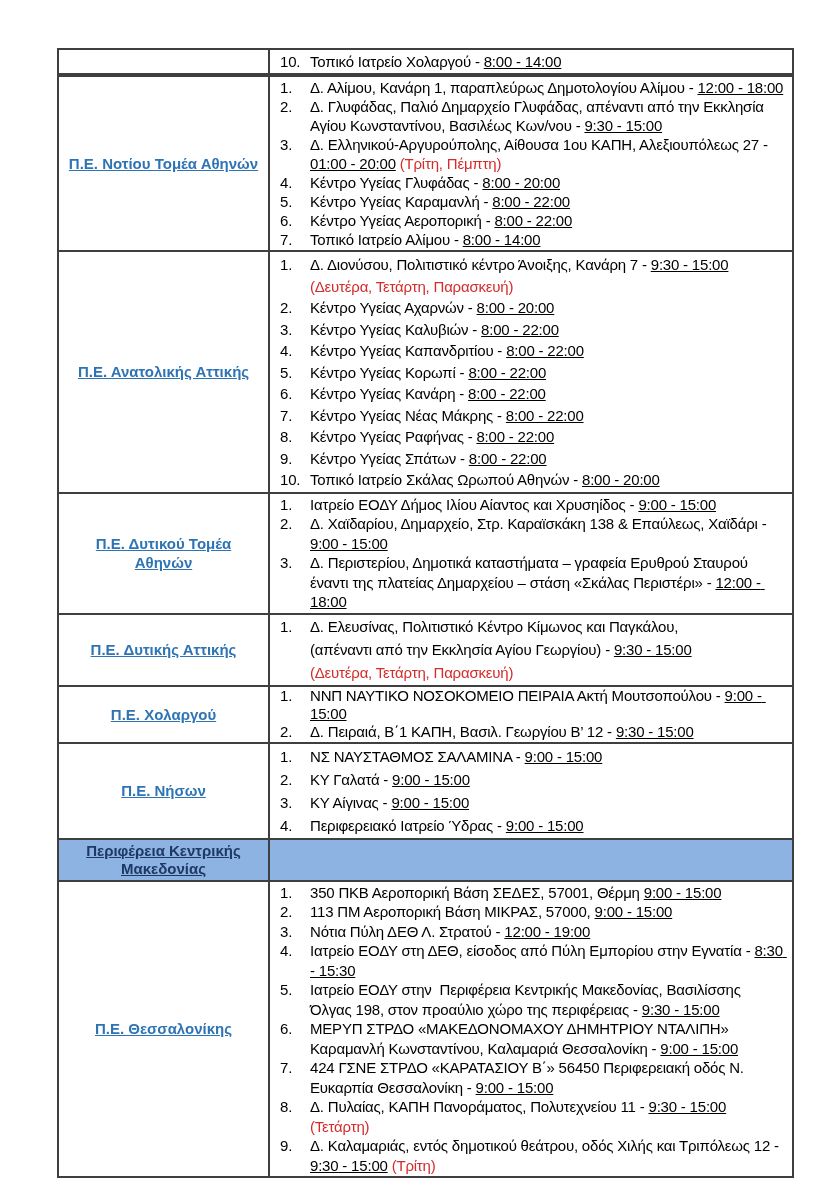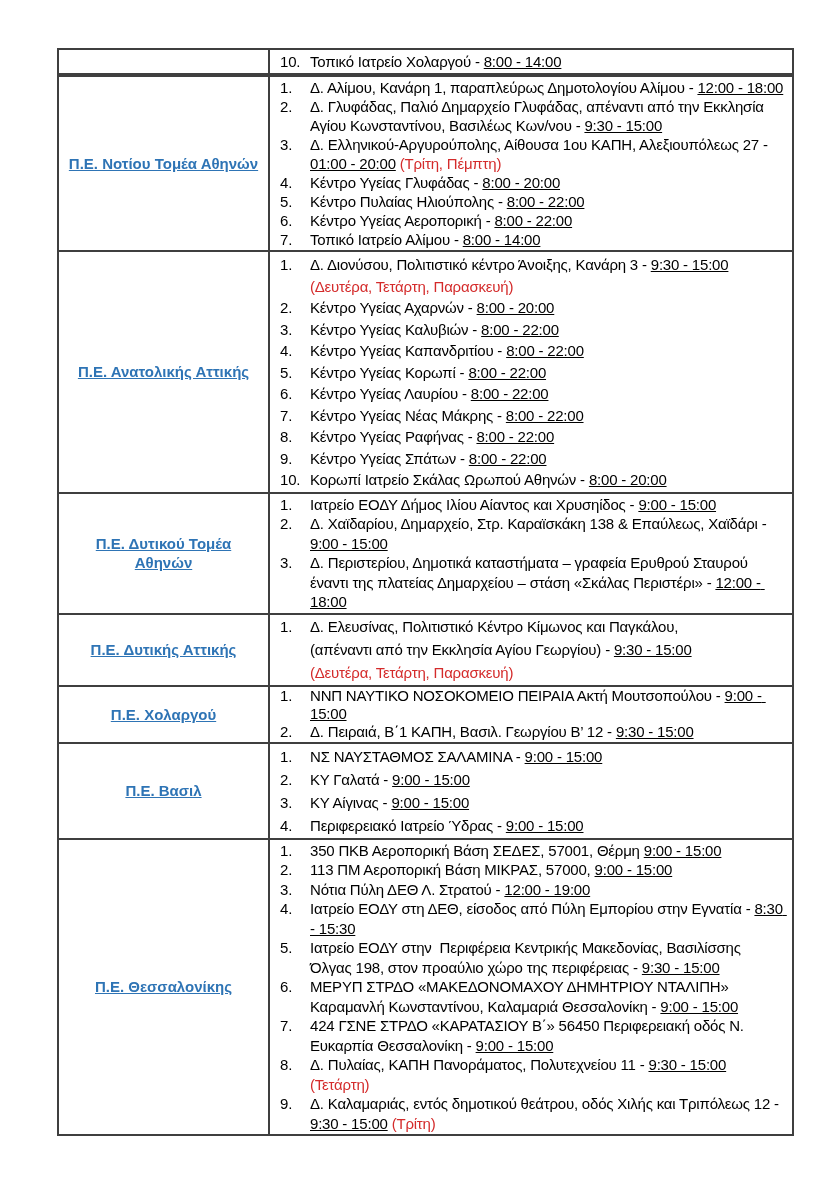--- a/index.html
+++ b/index.html
@@ -87,75 +87,75 @@
             <div class="item">
               <span class="item-num">3.</span>
               <span class="item-text"><span class="seg-plain">Δ. Ελληνικού-Αργυρούπολης, Αίθουσα 1ου ΚΑΠΗ, Αλεξιουπόλεως 27 - </span><span class="seg-time">01:00 - 20:00</span><span class="seg-plain"> </span><span class="seg-red">(Τρίτη, Πέμπτη)</span></span>
             </div>
             <div class="item">
               <span class="item-num">4.</span>
               <span class="item-text"><span class="seg-plain">Κέντρο Υγείας Γλυφάδας - </span><span class="seg-time">8:00 - 20:00</span></span>
             </div>
             <div class="item">
               <span class="item-num">5.</span>
-              <span class="item-text"><span class="seg-plain">Κέντρο Πυλαίας Ηλιούπολης - </span><span class="seg-time">8:00 - 22:00</span></span>
+              <span class="item-text"><span class="seg-plain">Κέντρο Υγείας Καραμανλή - </span><span class="seg-time">8:00 - 22:00</span></span>
             </div>
             <div class="item">
               <span class="item-num">6.</span>
               <span class="item-text"><span class="seg-plain">Κέντρο Υγείας Αεροπορική - </span><span class="seg-time">8:00 - 22:00</span></span>
             </div>
             <div class="item">
               <span class="item-num">7.</span>
               <span class="item-text"><span class="seg-plain">Τοπικό Ιατρείο Αλίμου - </span><span class="seg-time">8:00 - 14:00</span></span>
             </div>
           </td>
         </tr>
         <tr data-row="anatolikis-attikis">
           <td class="region-cell"><span class="region-label">Π.Ε. Ανατολικής Αττικής</span></td>
           <td class="list-cell">
             <div class="item">
               <span class="item-num">1.</span>
-              <span class="item-text"><span class="seg-plain">Δ. Διονύσου, Πολιτιστικό κέντρο Άνοιξης, Κανάρη 3 - </span><span class="seg-time">9:30 - 15:00</span><span class="seg-plain">
+              <span class="item-text"><span class="seg-plain">Δ. Διονύσου, Πολιτιστικό κέντρο Άνοιξης, Κανάρη 7 - </span><span class="seg-time">9:30 - 15:00</span><span class="seg-plain">
 </span><span class="seg-red">(Δευτέρα, Τετάρτη, Παρασκευή)</span></span>
             </div>
             <div class="item">
               <span class="item-num">2.</span>
               <span class="item-text"><span class="seg-plain">Κέντρο Υγείας Αχαρνών - </span><span class="seg-time">8:00 - 20:00</span></span>
             </div>
             <div class="item">
               <span class="item-num">3.</span>
               <span class="item-text"><span class="seg-plain">Κέντρο Υγείας Καλυβιών - </span><span class="seg-time">8:00 - 22:00</span></span>
             </div>
             <div class="item">
               <span class="item-num">4.</span>
               <span class="item-text"><span class="seg-plain">Κέντρο Υγείας Καπανδριτίου - </span><span class="seg-time">8:00 - 22:00</span></span>
             </div>
             <div class="item">
               <span class="item-num">5.</span>
               <span class="item-text"><span class="seg-plain">Κέντρο Υγείας Κορωπί - </span><span class="seg-time">8:00 - 22:00</span></span>
             </div>
             <div class="item">
               <span class="item-num">6.</span>
-              <span class="item-text"><span class="seg-plain">Κέντρο Υγείας Λαυρίου - </span><span class="seg-time">8:00 - 22:00</span></span>
+              <span class="item-text"><span class="seg-plain">Κέντρο Υγείας Κανάρη - </span><span class="seg-time">8:00 - 22:00</span></span>
             </div>
             <div class="item">
               <span class="item-num">7.</span>
               <span class="item-text"><span class="seg-plain">Κέντρο Υγείας Νέας Μάκρης - </span><span class="seg-time">8:00 - 22:00</span></span>
             </div>
             <div class="item">
               <span class="item-num">8.</span>
               <span class="item-text"><span class="seg-plain">Κέντρο Υγείας Ραφήνας - </span><span class="seg-time">8:00 - 22:00</span></span>
             </div>
             <div class="item">
               <span class="item-num">9.</span>
               <span class="item-text"><span class="seg-plain">Κέντρο Υγείας Σπάτων - </span><span class="seg-time">8:00 - 22:00</span></span>
             </div>
             <div class="item">
               <span class="item-num">10.</span>
-              <span class="item-text"><span class="seg-plain">Κορωπί Ιατρείο Σκάλας Ωρωπού Αθηνών - </span><span class="seg-time">8:00 - 20:00</span></span>
+              <span class="item-text"><span class="seg-plain">Τοπικό Ιατρείο Σκάλας Ωρωπού Αθηνών - </span><span class="seg-time">8:00 - 20:00</span></span>
             </div>
           </td>
         </tr>
         <tr data-row="dytikou-tomea-athinon">
           <td class="region-cell"><span class="region-label">Π.Ε. Δυτικού Τομέα Αθηνών</span></td>
           <td class="list-cell">
             <div class="item">
               <span class="item-num">1.</span>
               <span class="item-text"><span class="seg-plain">Ιατρείο ΕΟΔΥ Δήμος Ιλίου Αίαντος και Χρυσηίδος - </span><span class="seg-time">9:00 - 15:00</span></span>
             </div>
@@ -187,39 +187,43 @@
               <span class="item-num">1.</span>
               <span class="item-text"><span class="seg-plain">ΝΝΠ ΝΑΥΤΙΚΟ ΝΟΣΟΚΟΜΕΙΟ ΠΕΙΡΑΙΑ Ακτή Μουτσοπούλου - </span><span class="seg-time">9:00 - 15:00</span></span>
             </div>
             <div class="item">
               <span class="item-num">2.</span>
               <span class="item-text"><span class="seg-plain">Δ. Πειραιά, Β΄1 ΚΑΠΗ, Βασιλ. Γεωργίου Β’ 12 - </span><span class="seg-time">9:30 - 15:00</span></span>
             </div>
           </td>
         </tr>
         <tr data-row="nison">
-          <td class="region-cell"><span class="region-label">Π.Ε. Βασιλ</span></td>
+          <td class="region-cell"><span class="region-label">Π.Ε. Νήσων</span></td>
           <td class="list-cell">
             <div class="item">
               <span class="item-num">1.</span>
               <span class="item-text"><span class="seg-plain">ΝΣ ΝΑΥΣΤΑΘΜΟΣ ΣΑΛΑΜΙΝΑ - </span><span class="seg-time">9:00 - 15:00</span></span>
             </div>
             <div class="item">
               <span class="item-num">2.</span>
               <span class="item-text"><span class="seg-plain">ΚΥ Γαλατά - </span><span class="seg-time">9:00 - 15:00</span></span>
             </div>
             <div class="item">
               <span class="item-num">3.</span>
               <span class="item-text"><span class="seg-plain">ΚΥ Αίγινας - </span><span class="seg-time">9:00 - 15:00</span></span>
             </div>
             <div class="item">
               <span class="item-num">4.</span>
               <span class="item-text"><span class="seg-plain">Περιφερειακό Ιατρείο Ύδρας - </span><span class="seg-time">9:00 - 15:00</span></span>
             </div>
           </td>
+        </tr>
+        <tr data-row="kentrikis-makedonias-header" class="header-row">
+          <td class="region-cell"><span class="region-label">Περιφέρεια Κεντρικής Μακεδονίας</span></td>
+          <td class="list-cell"></td>
         </tr>
         <tr data-row="thessalonikis">
           <td class="region-cell"><span class="region-label">Π.Ε. Θεσσαλονίκης</span></td>
           <td class="list-cell">
             <div class="item">
               <span class="item-num">1.</span>
               <span class="item-text"><span class="seg-plain">350 ΠΚΒ Αεροπορική Βάση ΣΕΔΕΣ, 57001, Θέρμη </span><span class="seg-time">9:00 - 15:00</span></span>
             </div>
             <div class="item">
               <span class="item-num">2.</span>

